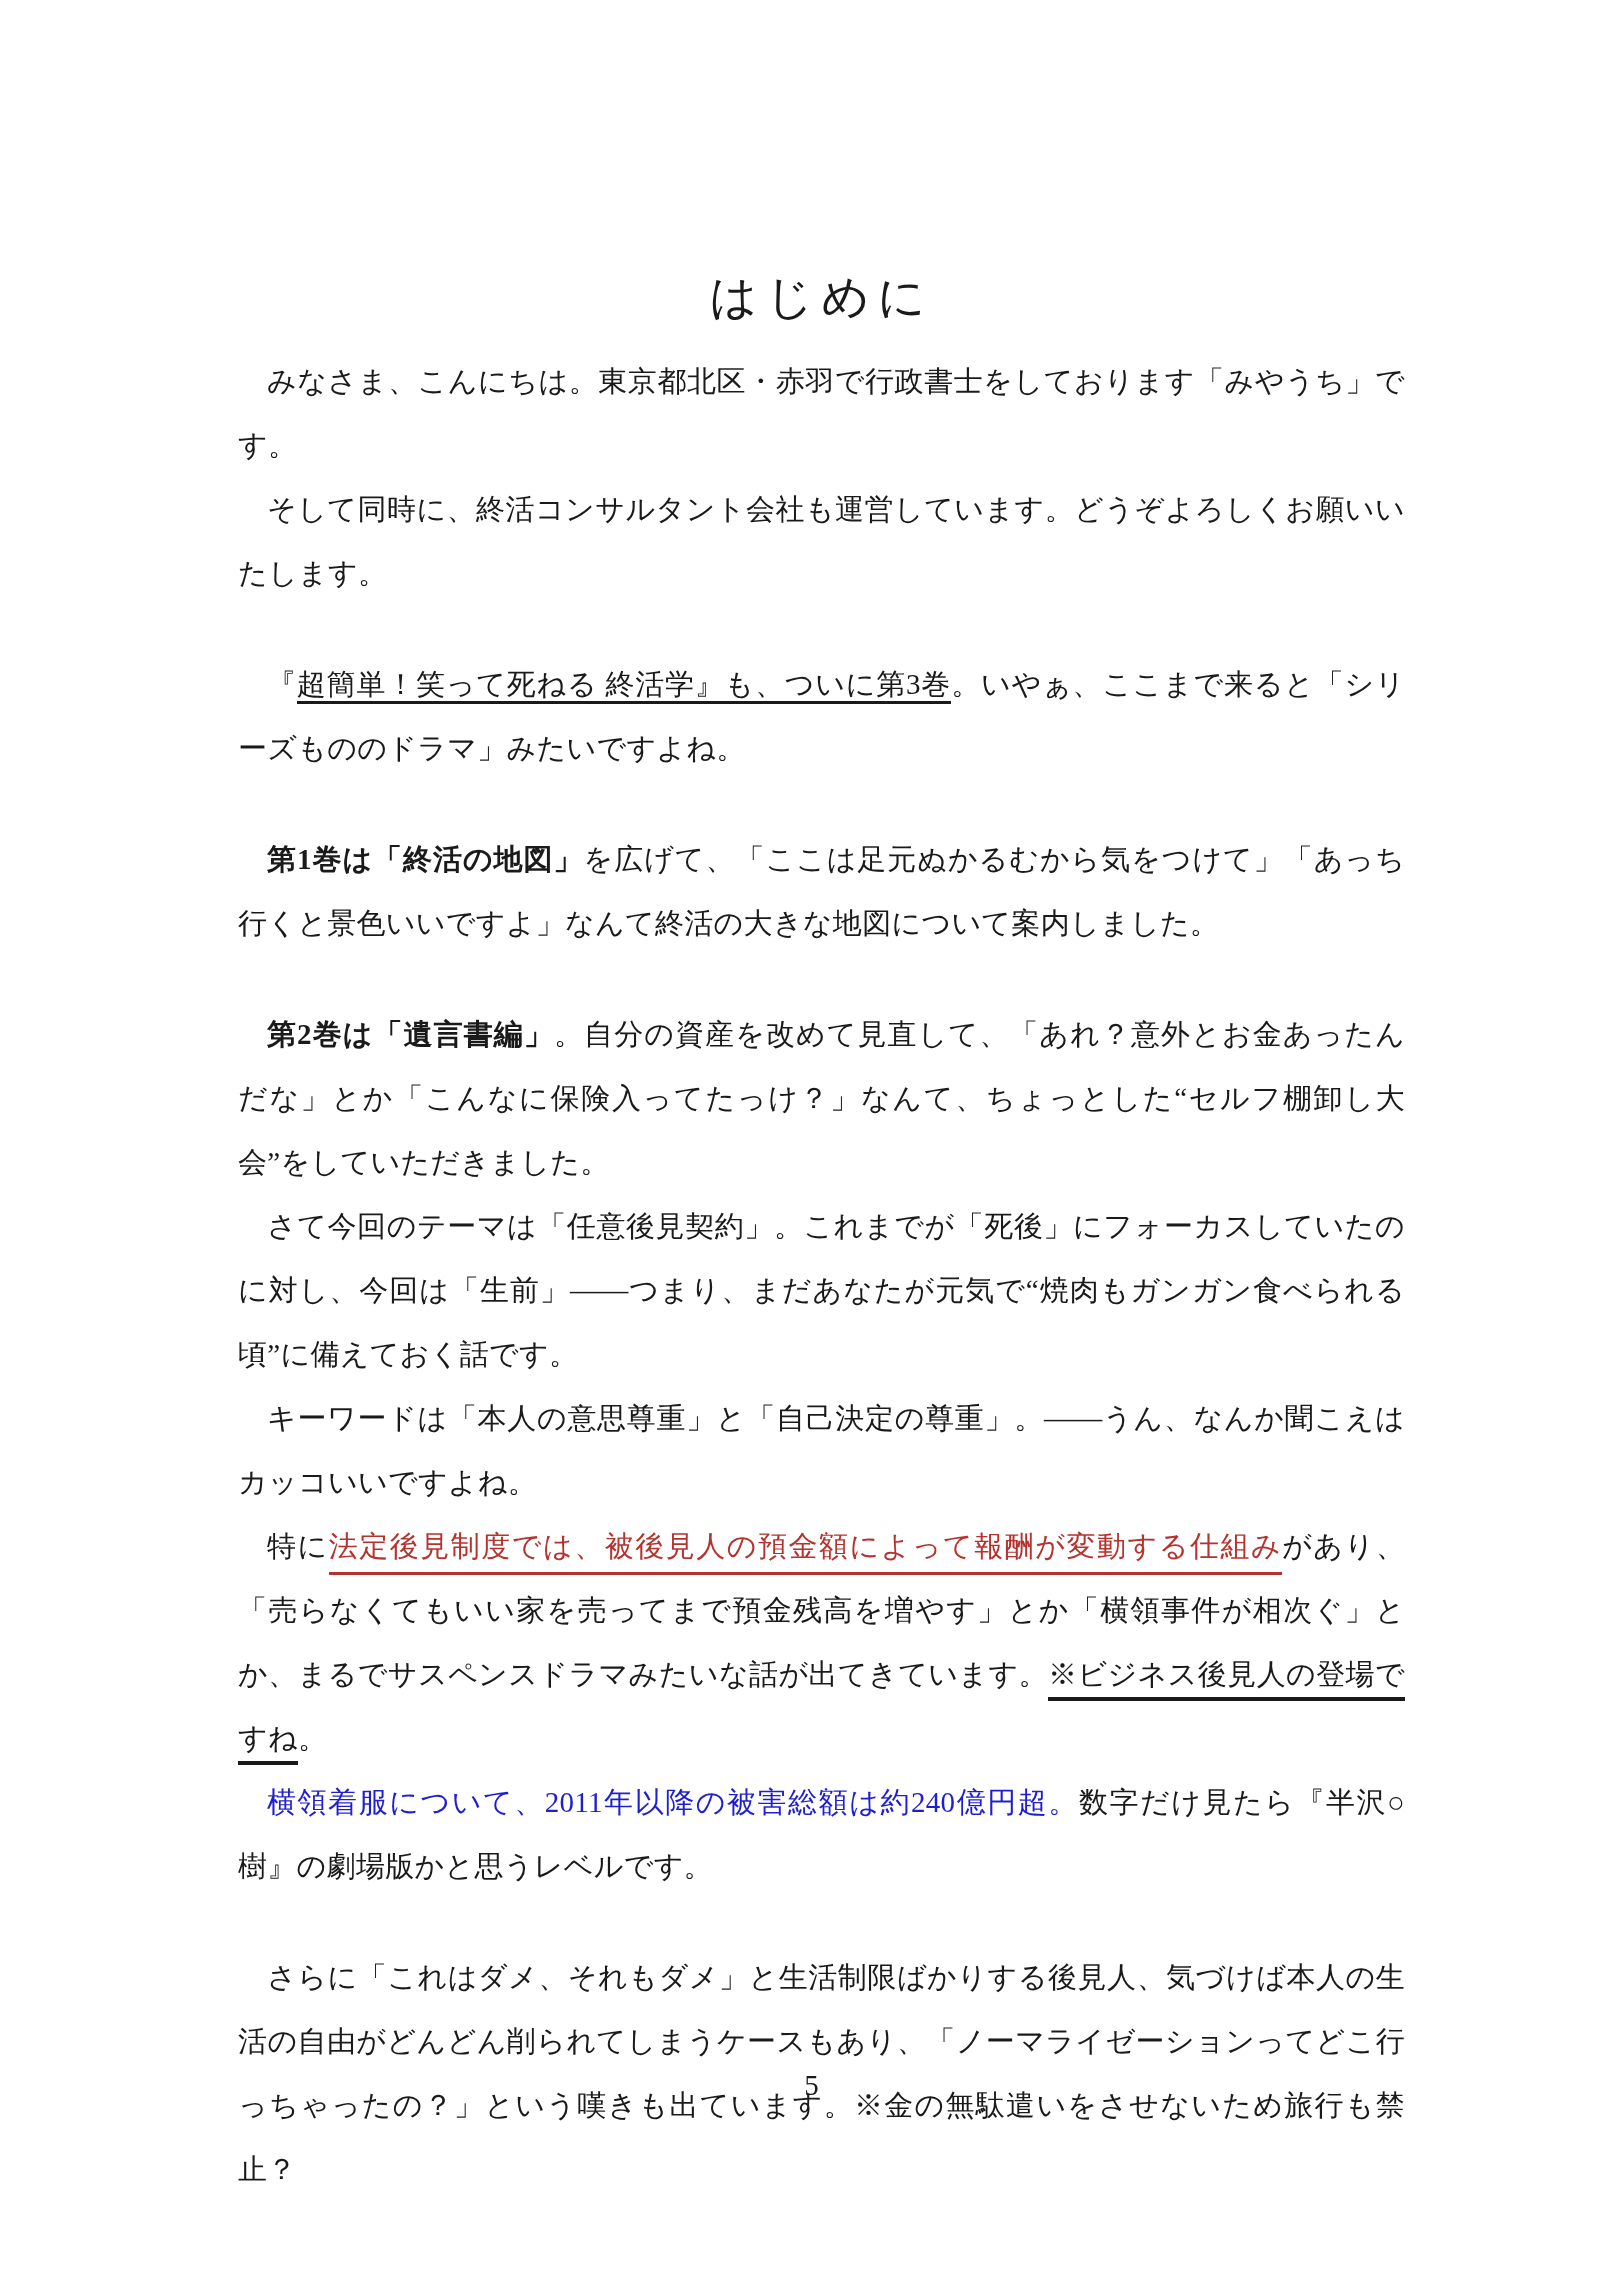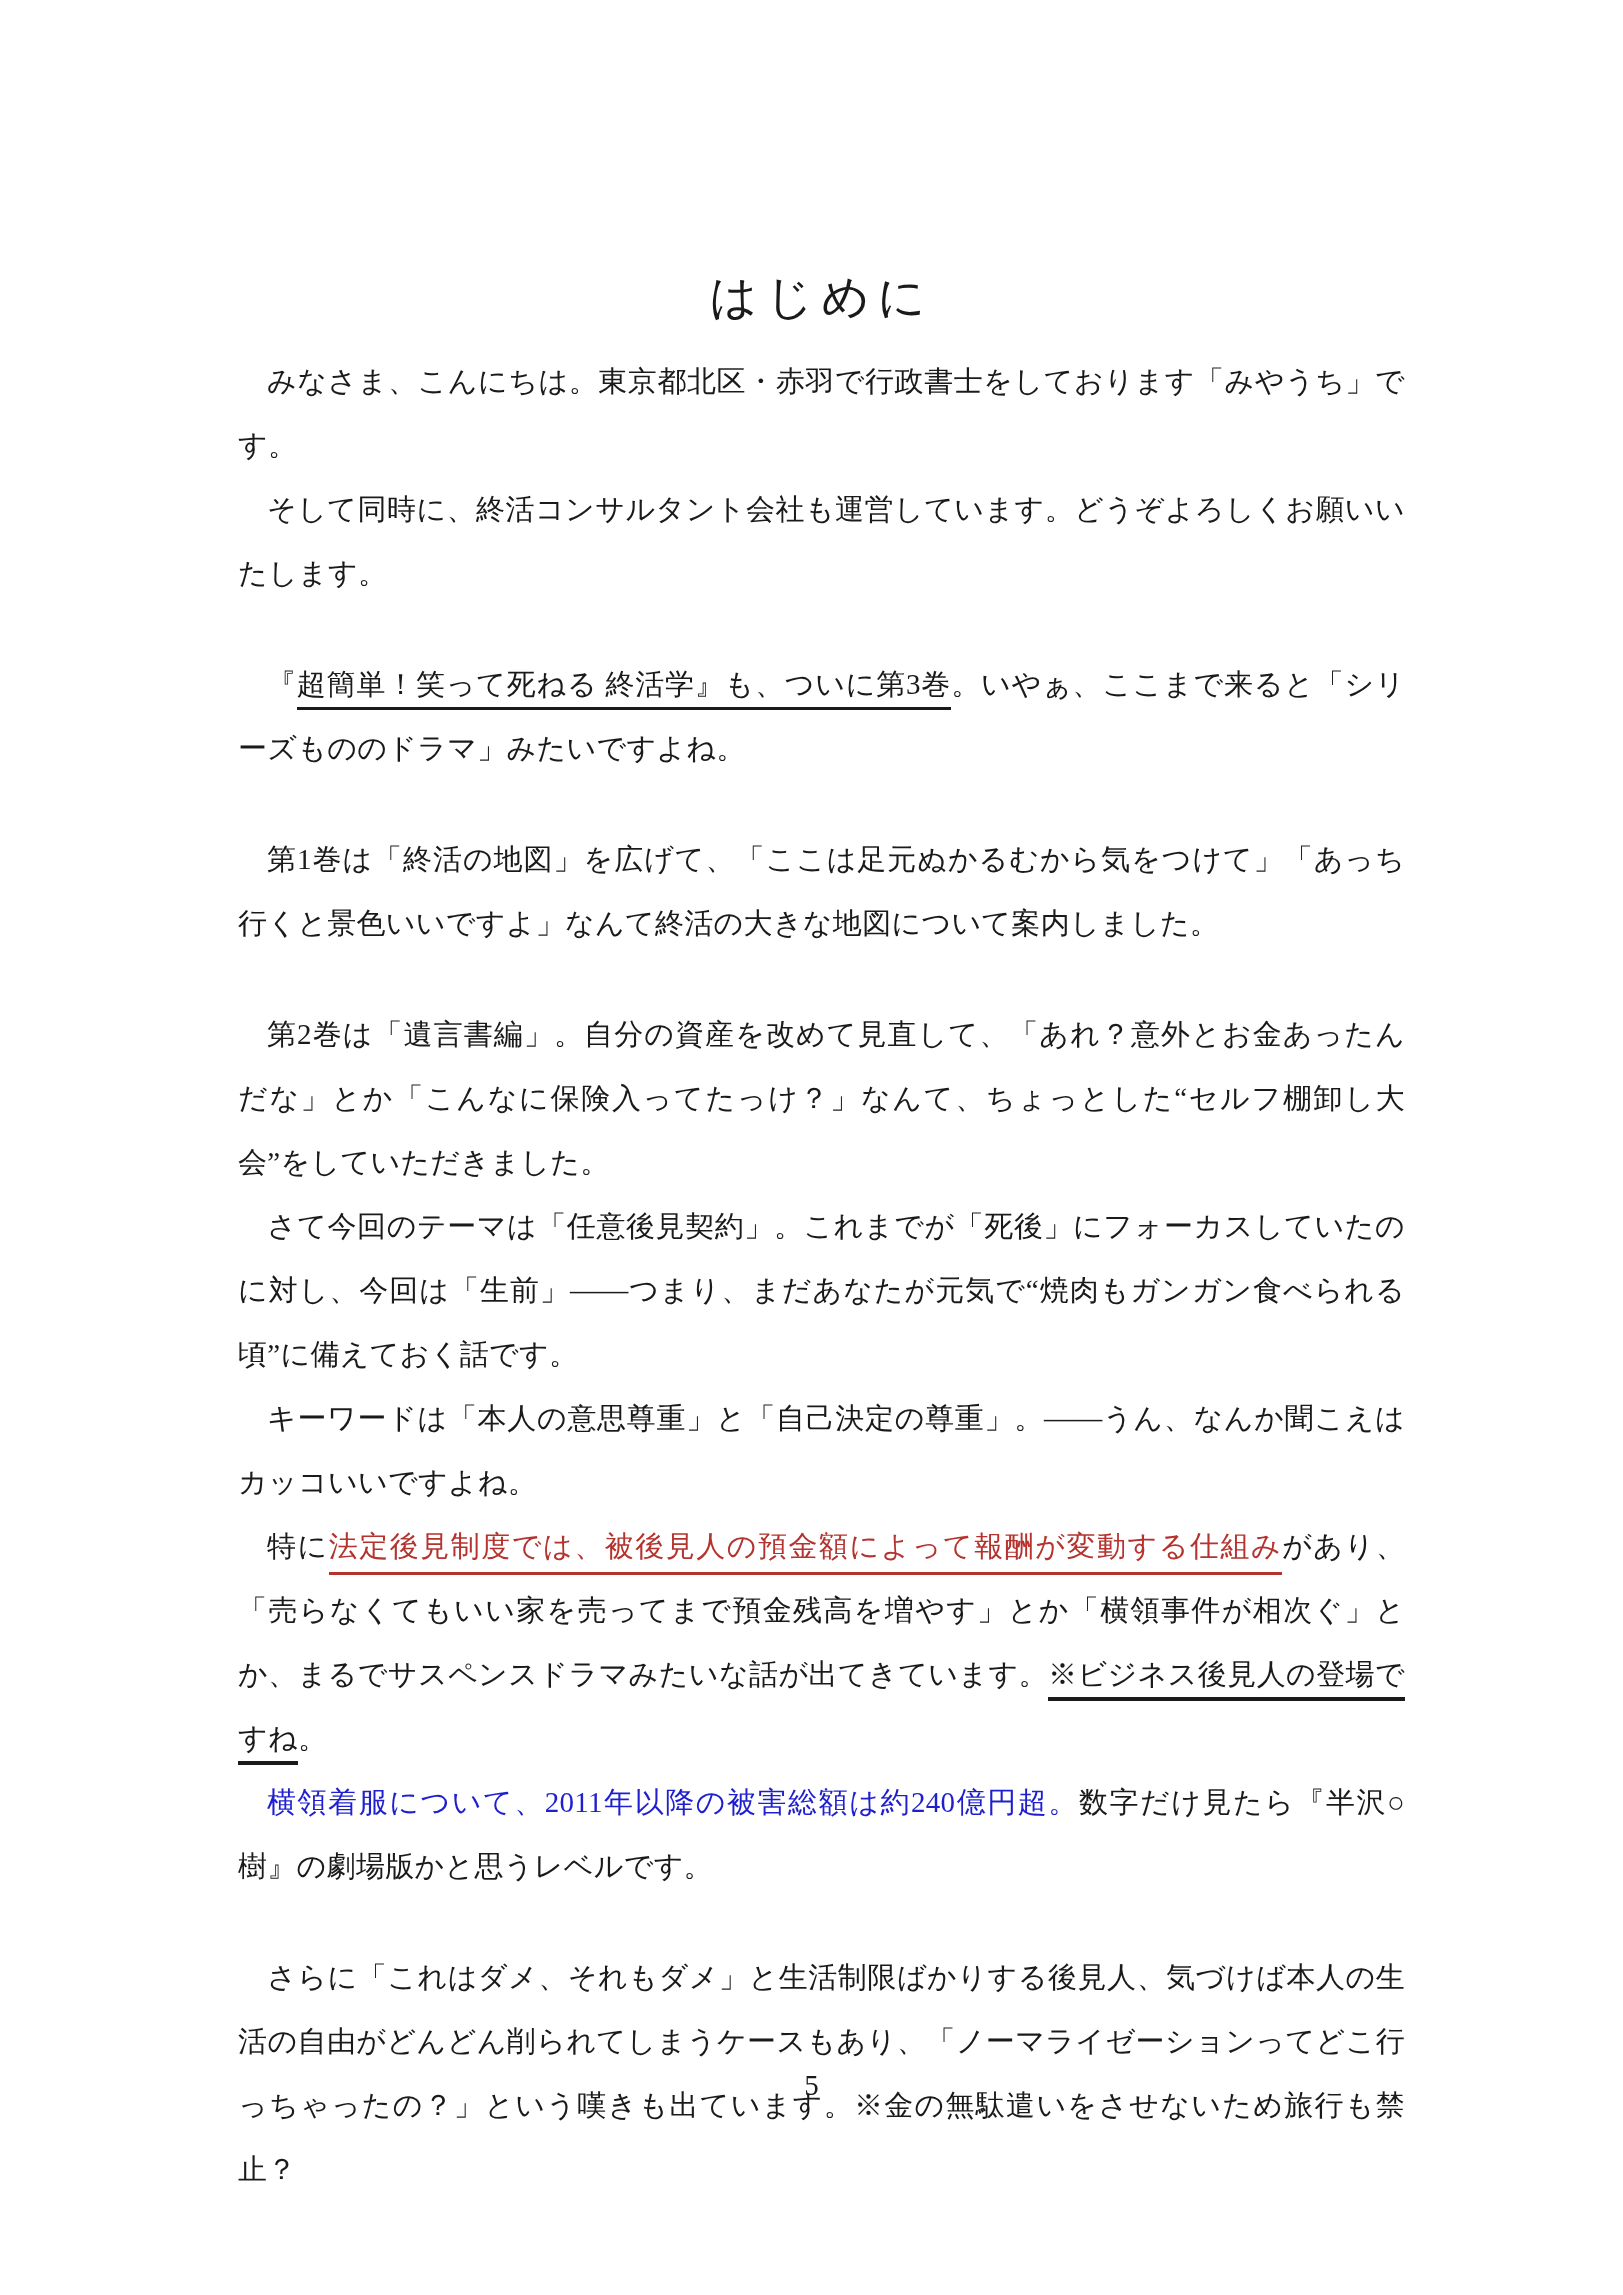--- a/index.html
+++ b/index.html
@@ -36,25 +36,25 @@
   }
   .para{
     font-size:29px;
     line-height:64px;
     margin:0;
     text-indent:29px;
     text-align:justify;
     letter-spacing:0.3px;
   }
   .gap{margin-top:47px;}
-  .bold{font-weight:normal;}
+  .bold{font-weight:bold;}
   .blue{color:var(--blue);}
   .u-title{
     border-bottom:3.9px solid var(--ink);
-    padding-bottom:7px;
+    padding-bottom:1px;
   }
   .u-red{
     color:var(--red);
     border-bottom:3.9px solid var(--red);
     padding-bottom:10px;
   }
   .u-note{
     border-bottom:4.6px solid var(--ink);
     padding-bottom:7.2px;
   }

